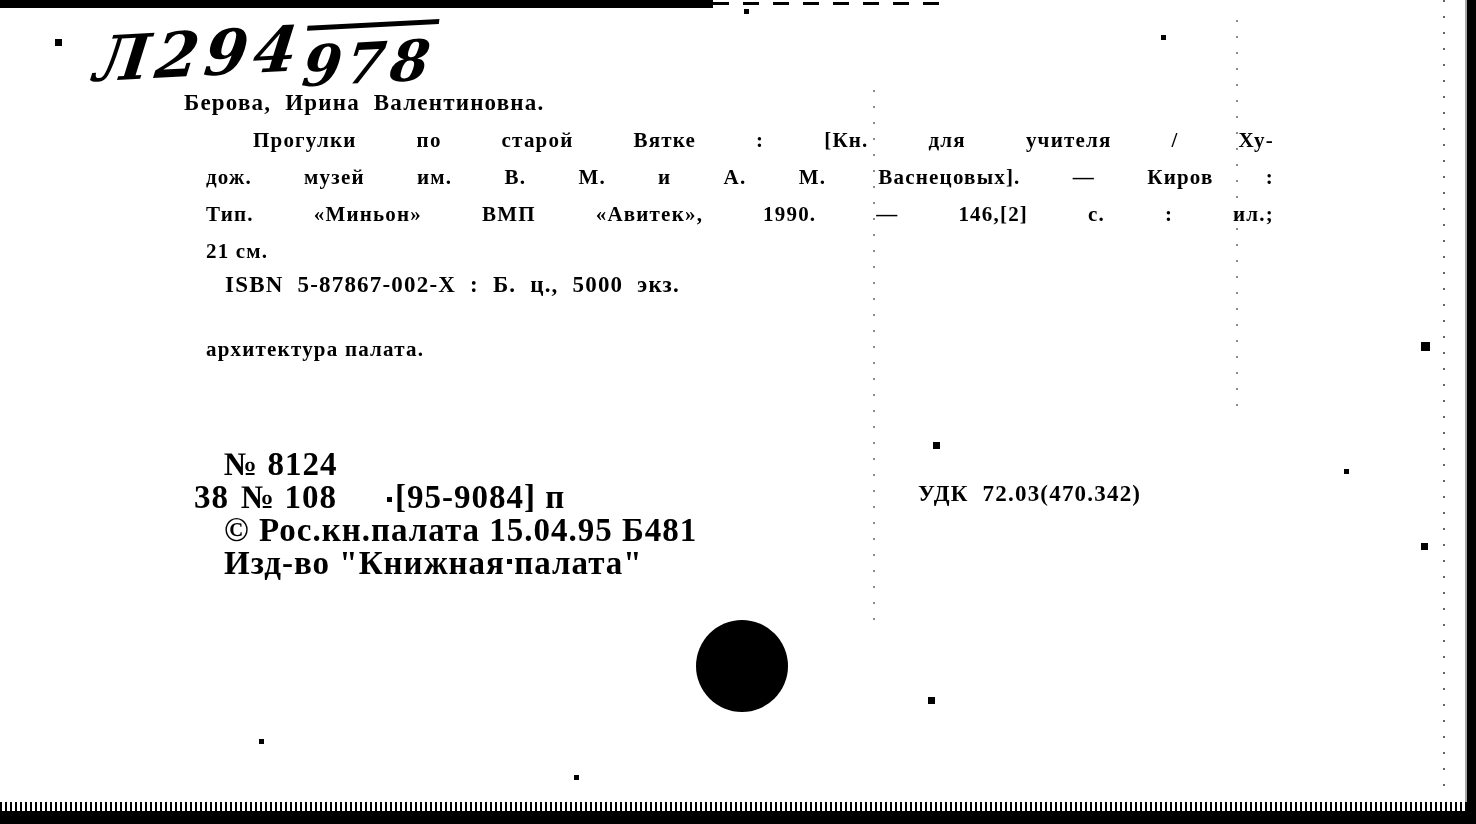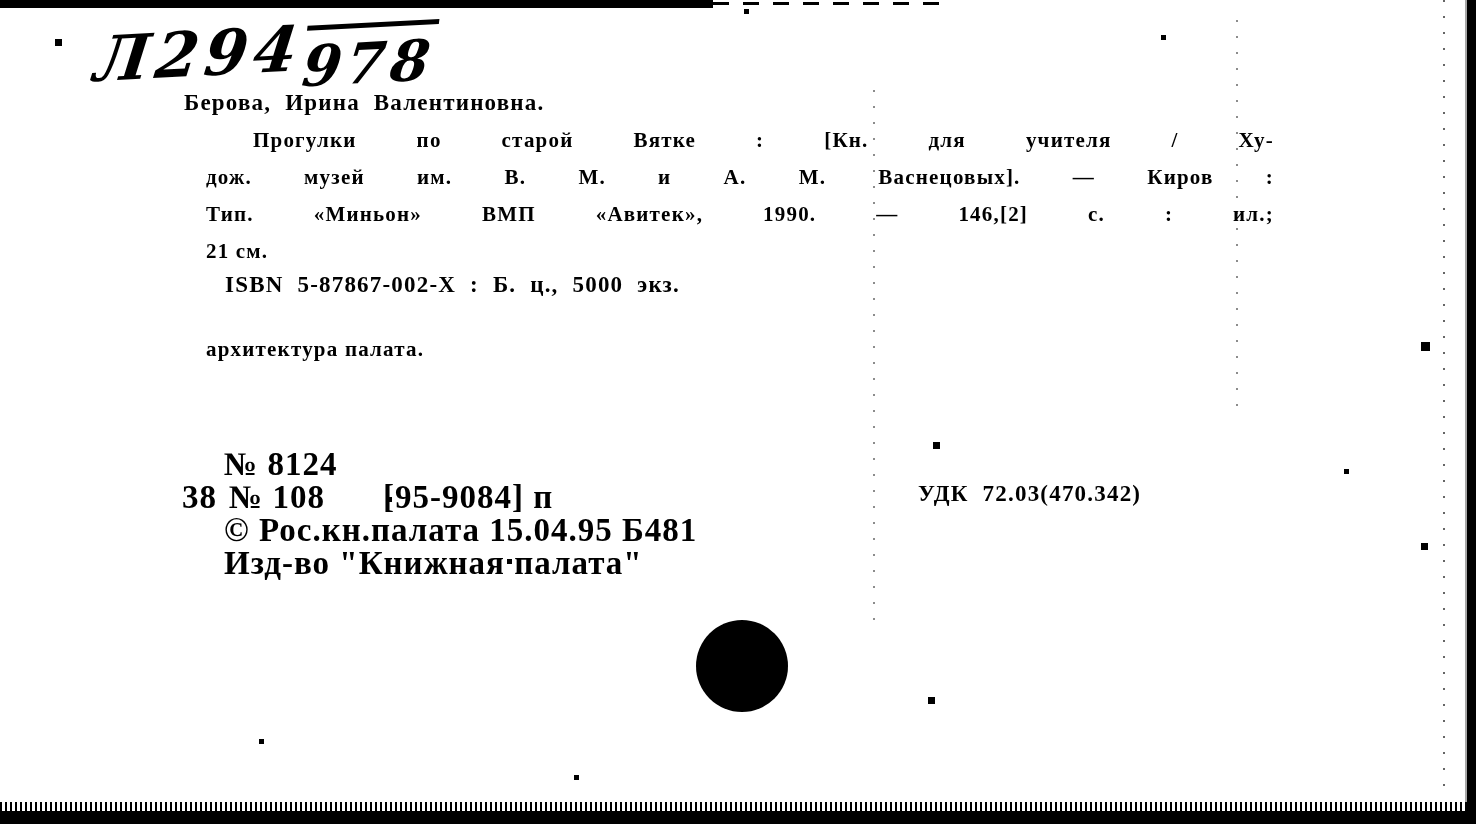--- a/index.html
+++ b/index.html
@@ -145,21 +145,21 @@
   .rec-block {
     position: absolute;
     left: 178px; top: 448px;
     font-weight: bold;
     font-size: 33px;
     line-height: 33px;
     letter-spacing: 1px;
     white-space: nowrap;
   }
   .rec-line { margin-left: 46px; }
-  .rec-line2 { margin-left: 4px; }
+  .rec-line2 { margin-left: 16px; }
   .rec-line2 .sp1 { margin-left: 12px; }
   .rec-line2 .sp2 { margin-left: 58px; }
 
   .udc-line { left: 918px; top: 455px; margin-top: 20px; }
 </style>
 </head>
 <body>
 
 <div class="scan">
 

